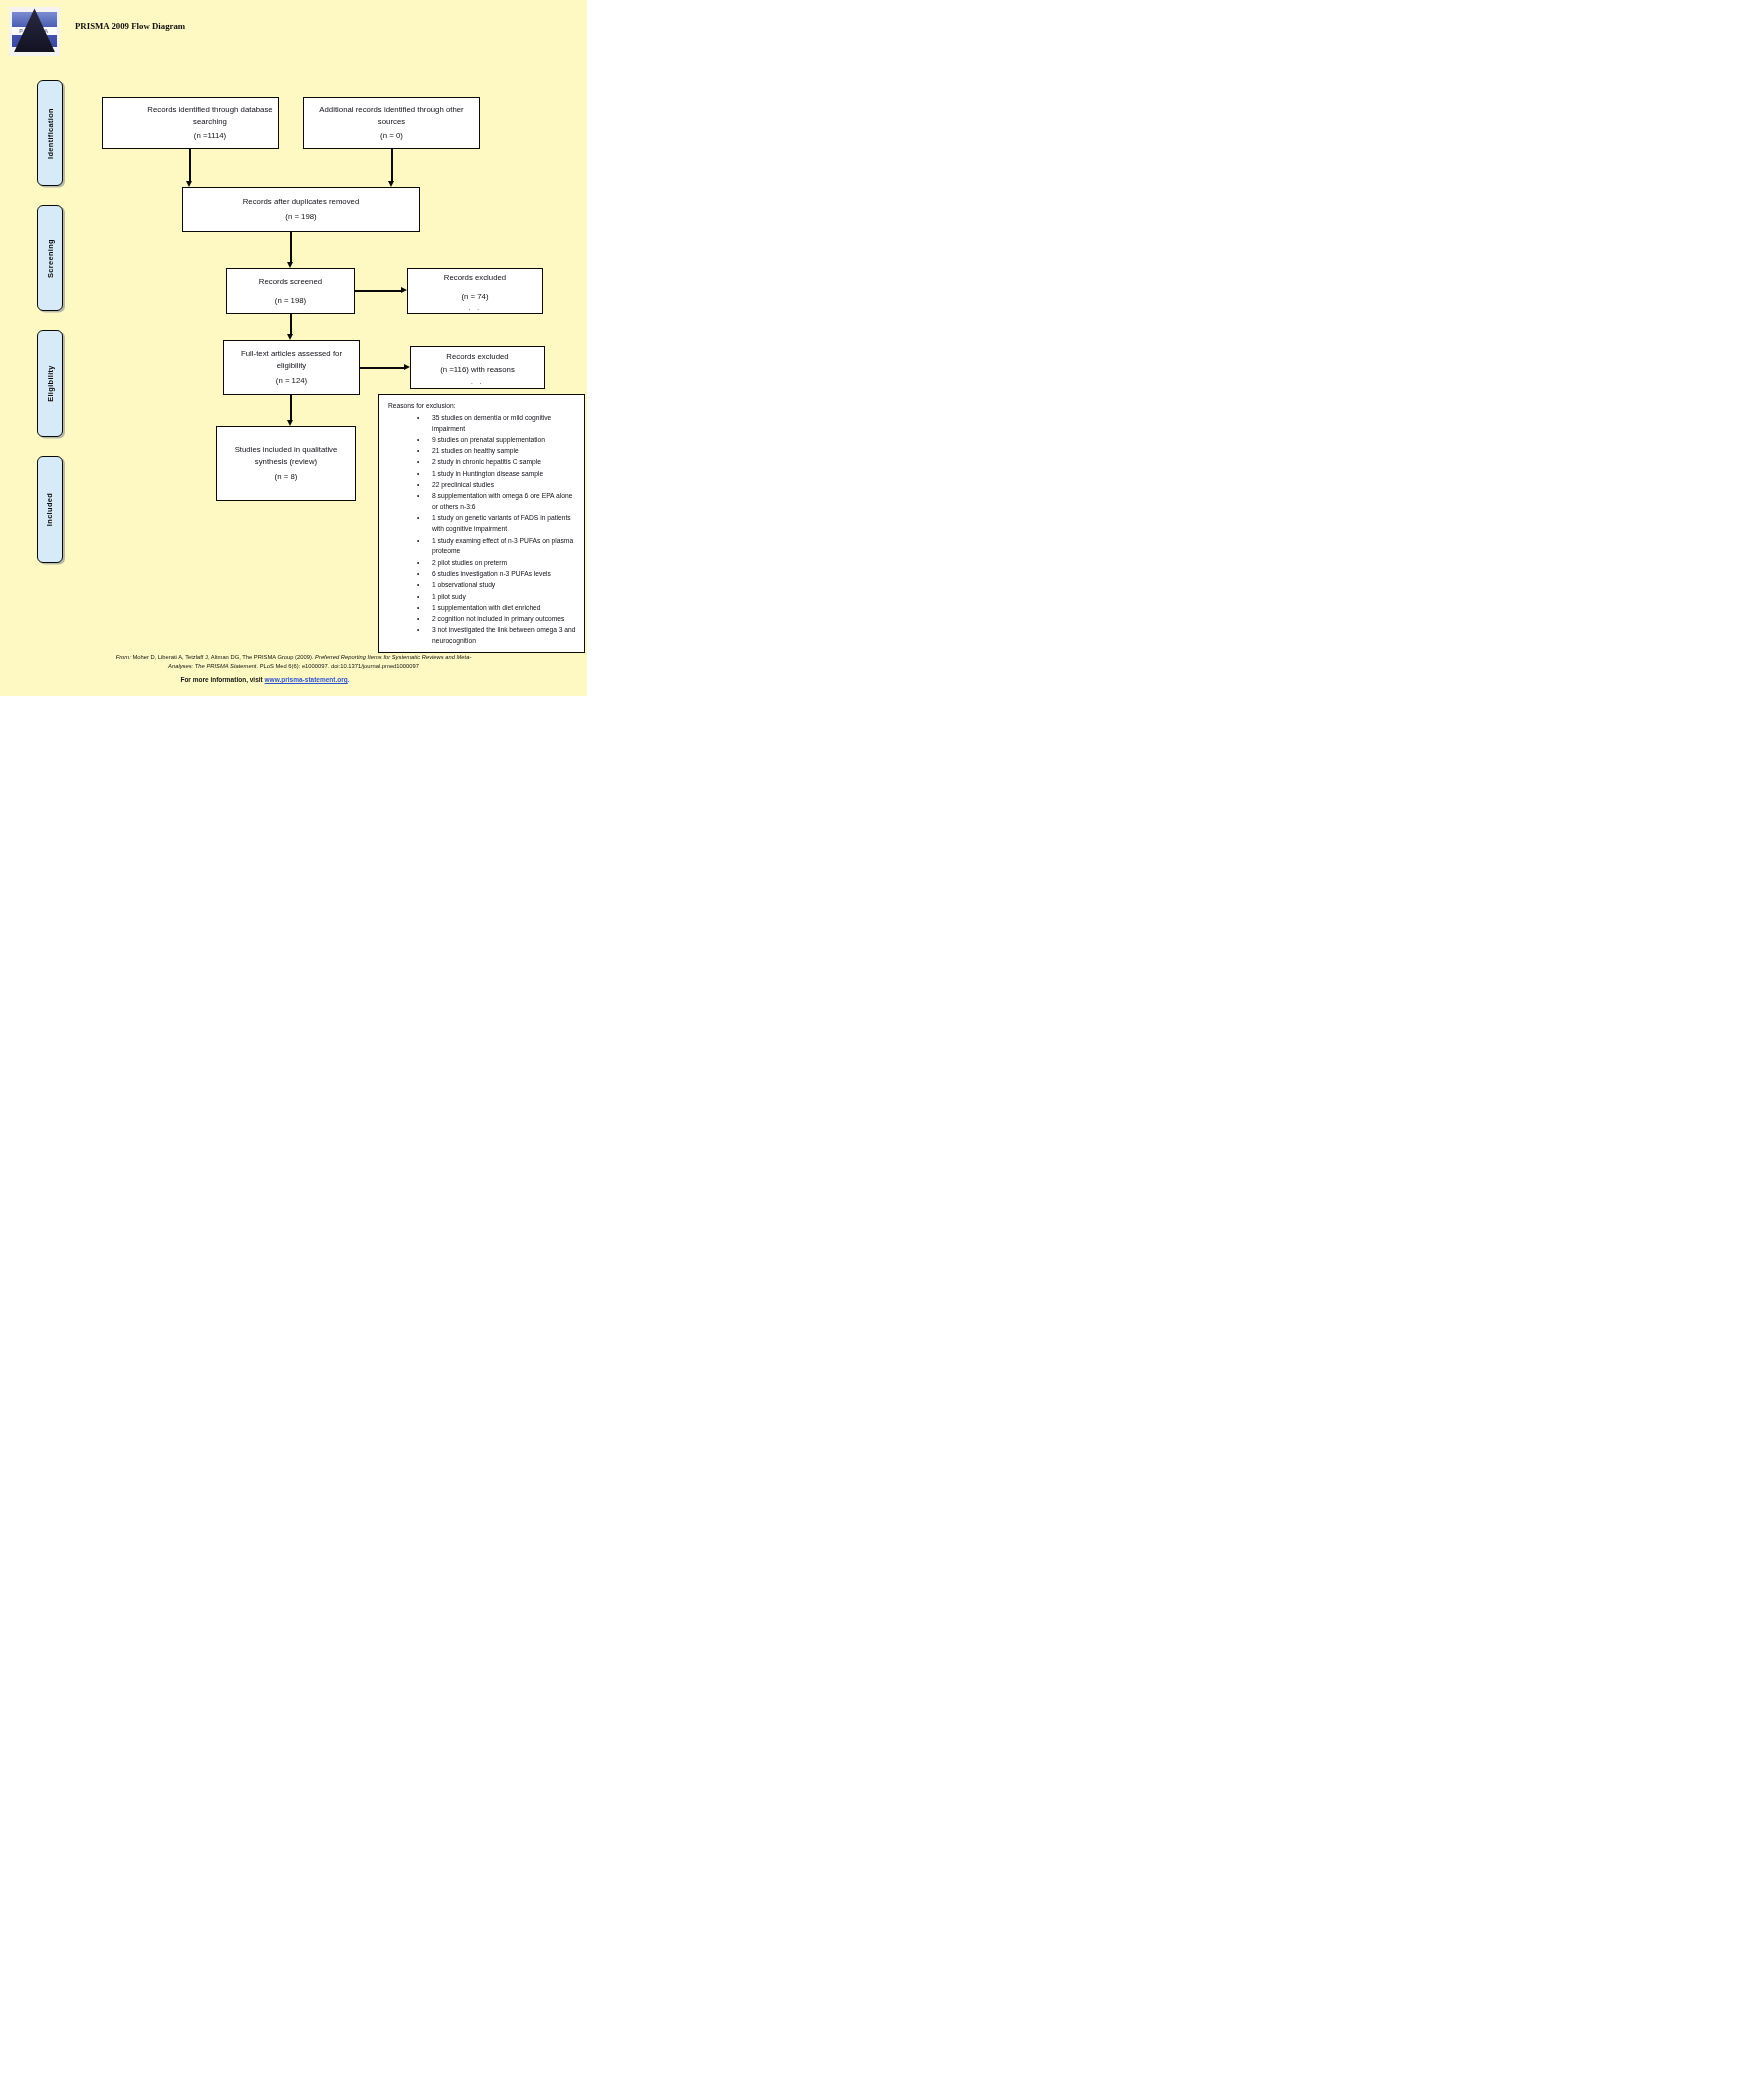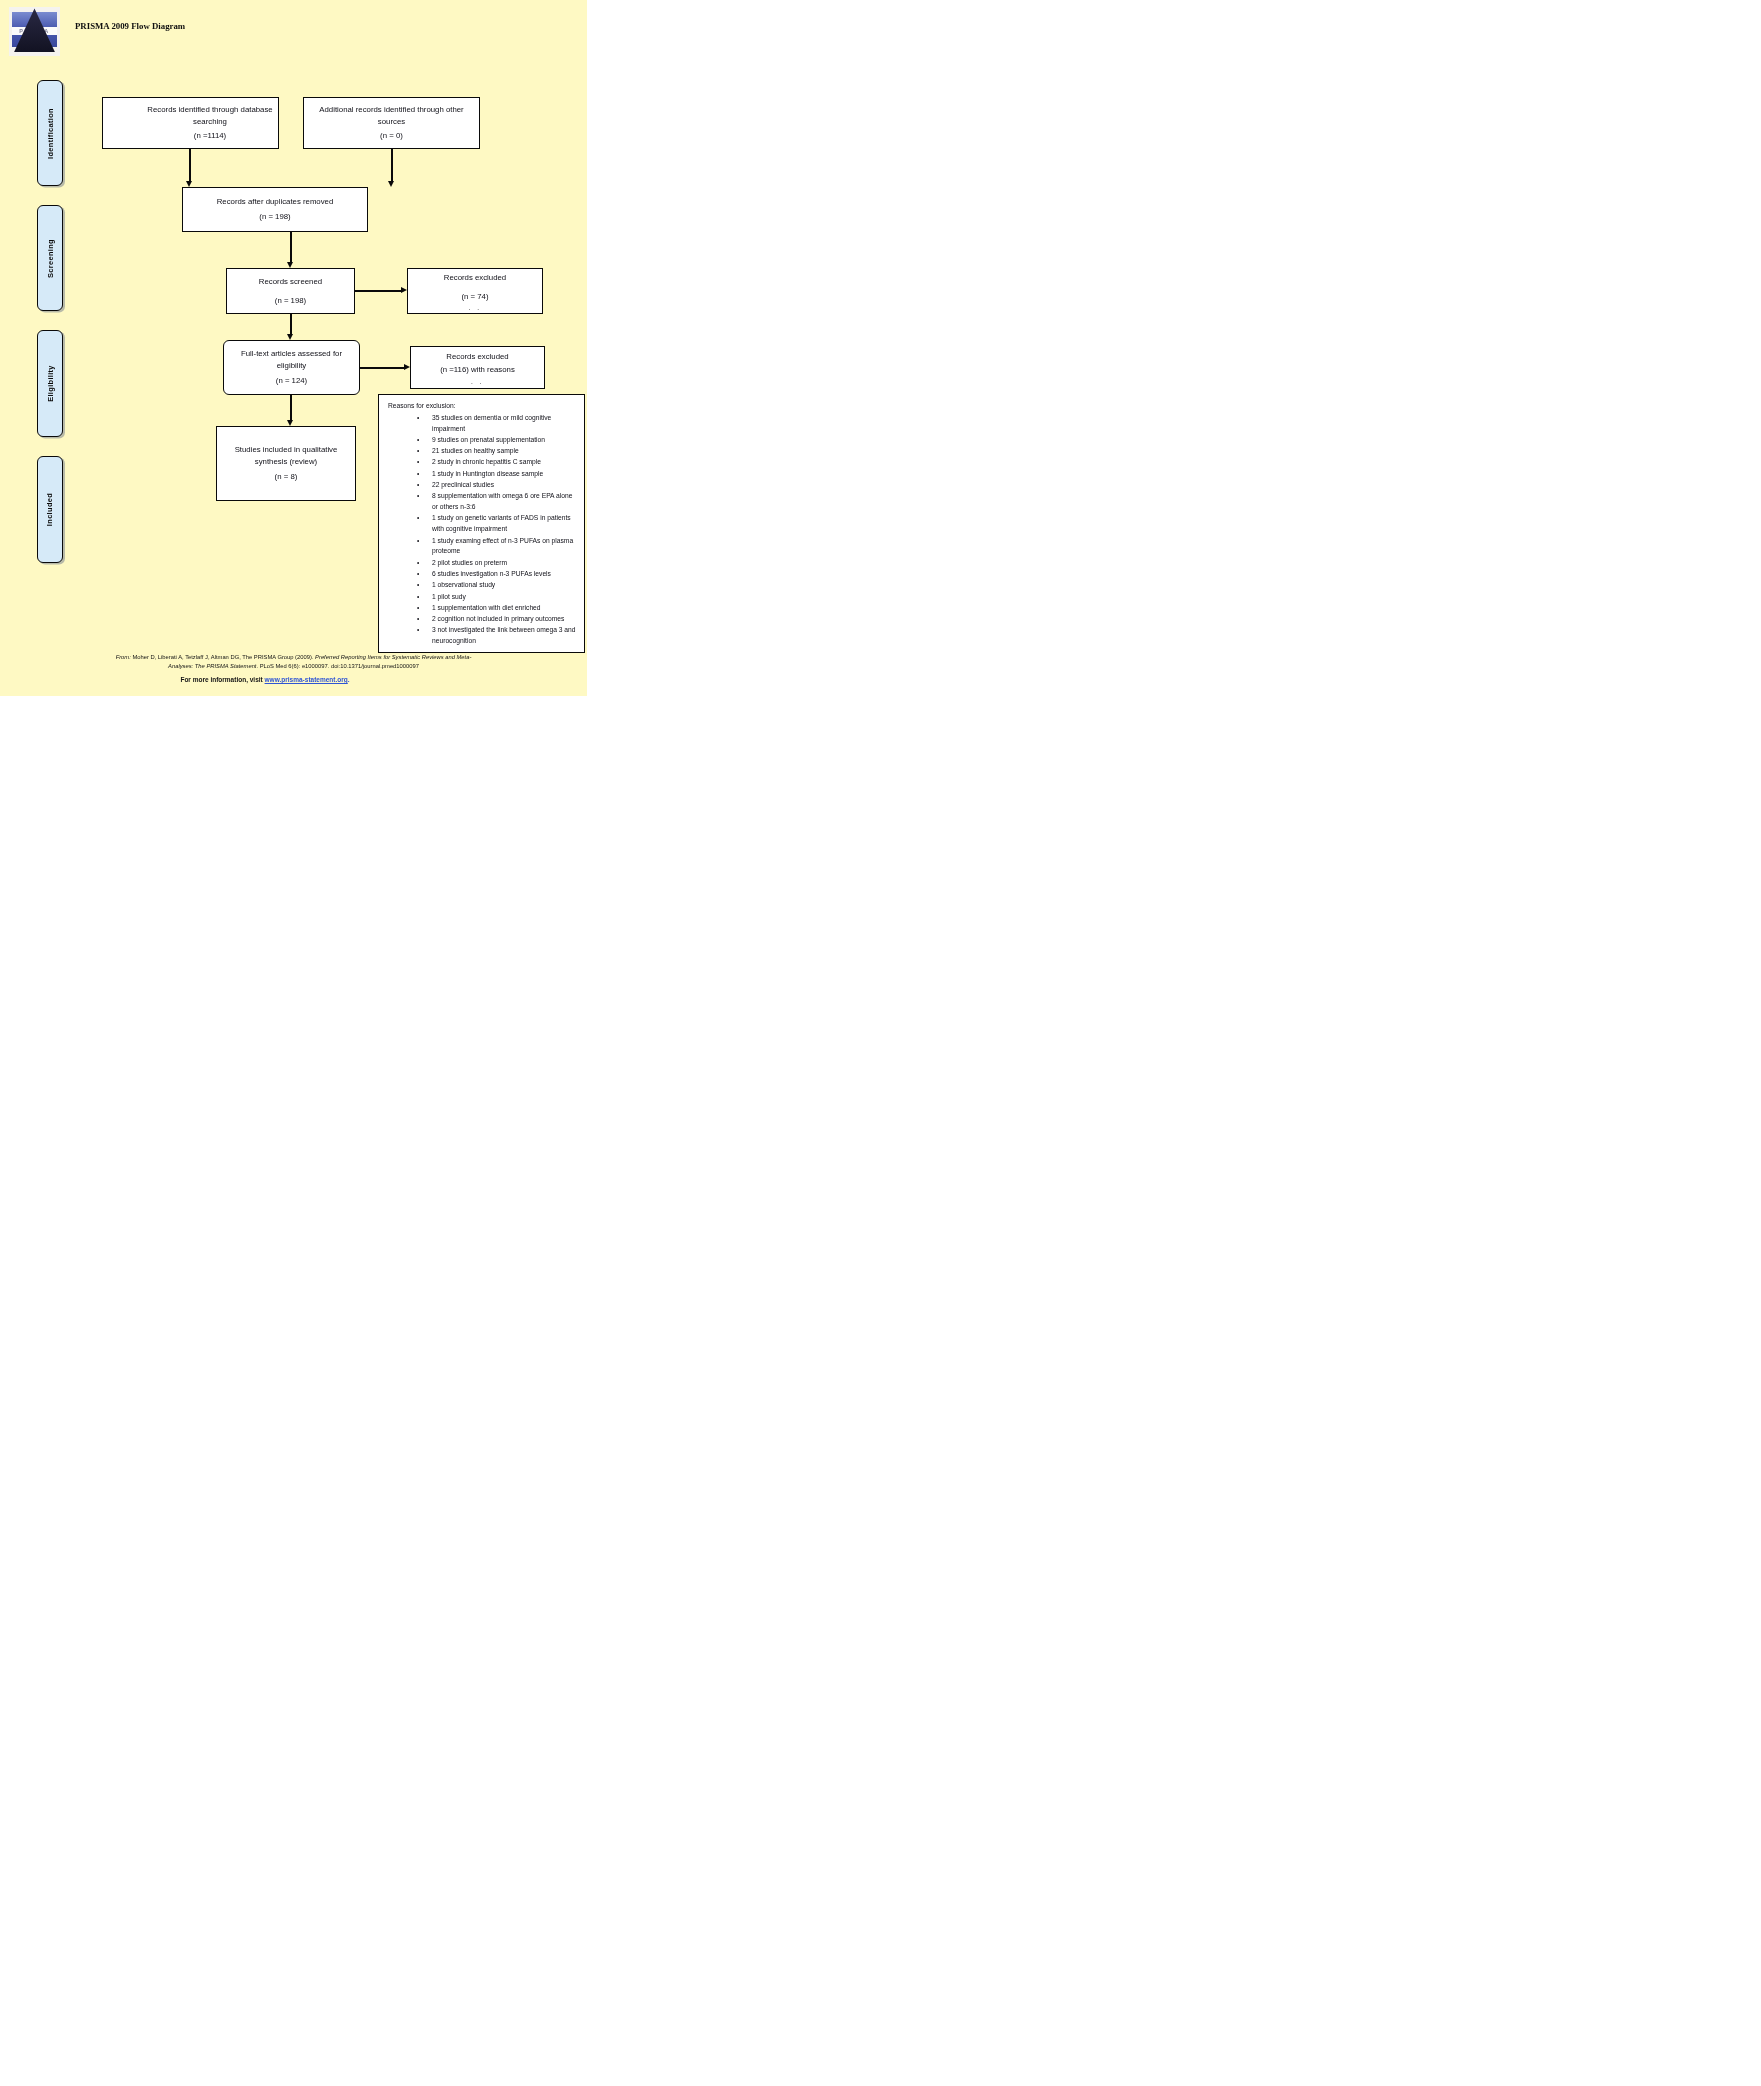--- a/index.html
+++ b/index.html
@@ -134,37 +134,37 @@
   <div class="fbox" style="left:102px;top:97px;width:177px;height:52px;padding-left:44px;">
     <div class="label">Records identified through database searching</div>
     <div class="count">(n =1114)</div>
   </div>
 
   <div class="fbox" style="left:303px;top:97px;width:177px;height:52px;align-items:center;">
     <div class="label">Additional records identified through other sources</div>
     <div class="count">(n = 0)</div>
   </div>
 
-  <div class="fbox" style="left:182px;top:187px;width:186px;height:45px;">
+  <div class="fbox" style="left:182px;top:187px;width:238px;height:45px;">
     <div class="label">Records after duplicates removed</div>
     <div class="count">(n = 198)</div>
   </div>
 
   <div class="fbox gap-lg" style="left:226px;top:268px;width:129px;height:46px;">
     <div class="label">Records screened</div>
     <div class="count">(n = 198)</div>
   </div>
 
   <div class="fbox gap-lg" style="left:407px;top:268px;width:136px;height:46px;">
     <div class="label">Records excluded</div>
     <div class="count">(n = 74)</div>
     <div class="note">. .</div>
   </div>
 
-  <div class="fbox" style="left:223px;top:340px;width:137px;height:55px;border-radius:6px;">
+  <div class="fbox" style="left:223px;top:340px;width:137px;height:55px;">
     <div class="label">Full-text articles assessed for eligibility</div>
     <div class="count">(n = 124)</div>
   </div>
 
   <div class="fbox" style="left:410px;top:346px;width:135px;height:43px;">
     <div class="label">Records excluded</div>
     <div class="count" style="margin-top:1px;">(n =116) with reasons</div>
     <div class="note">. .</div>
   </div>
 

